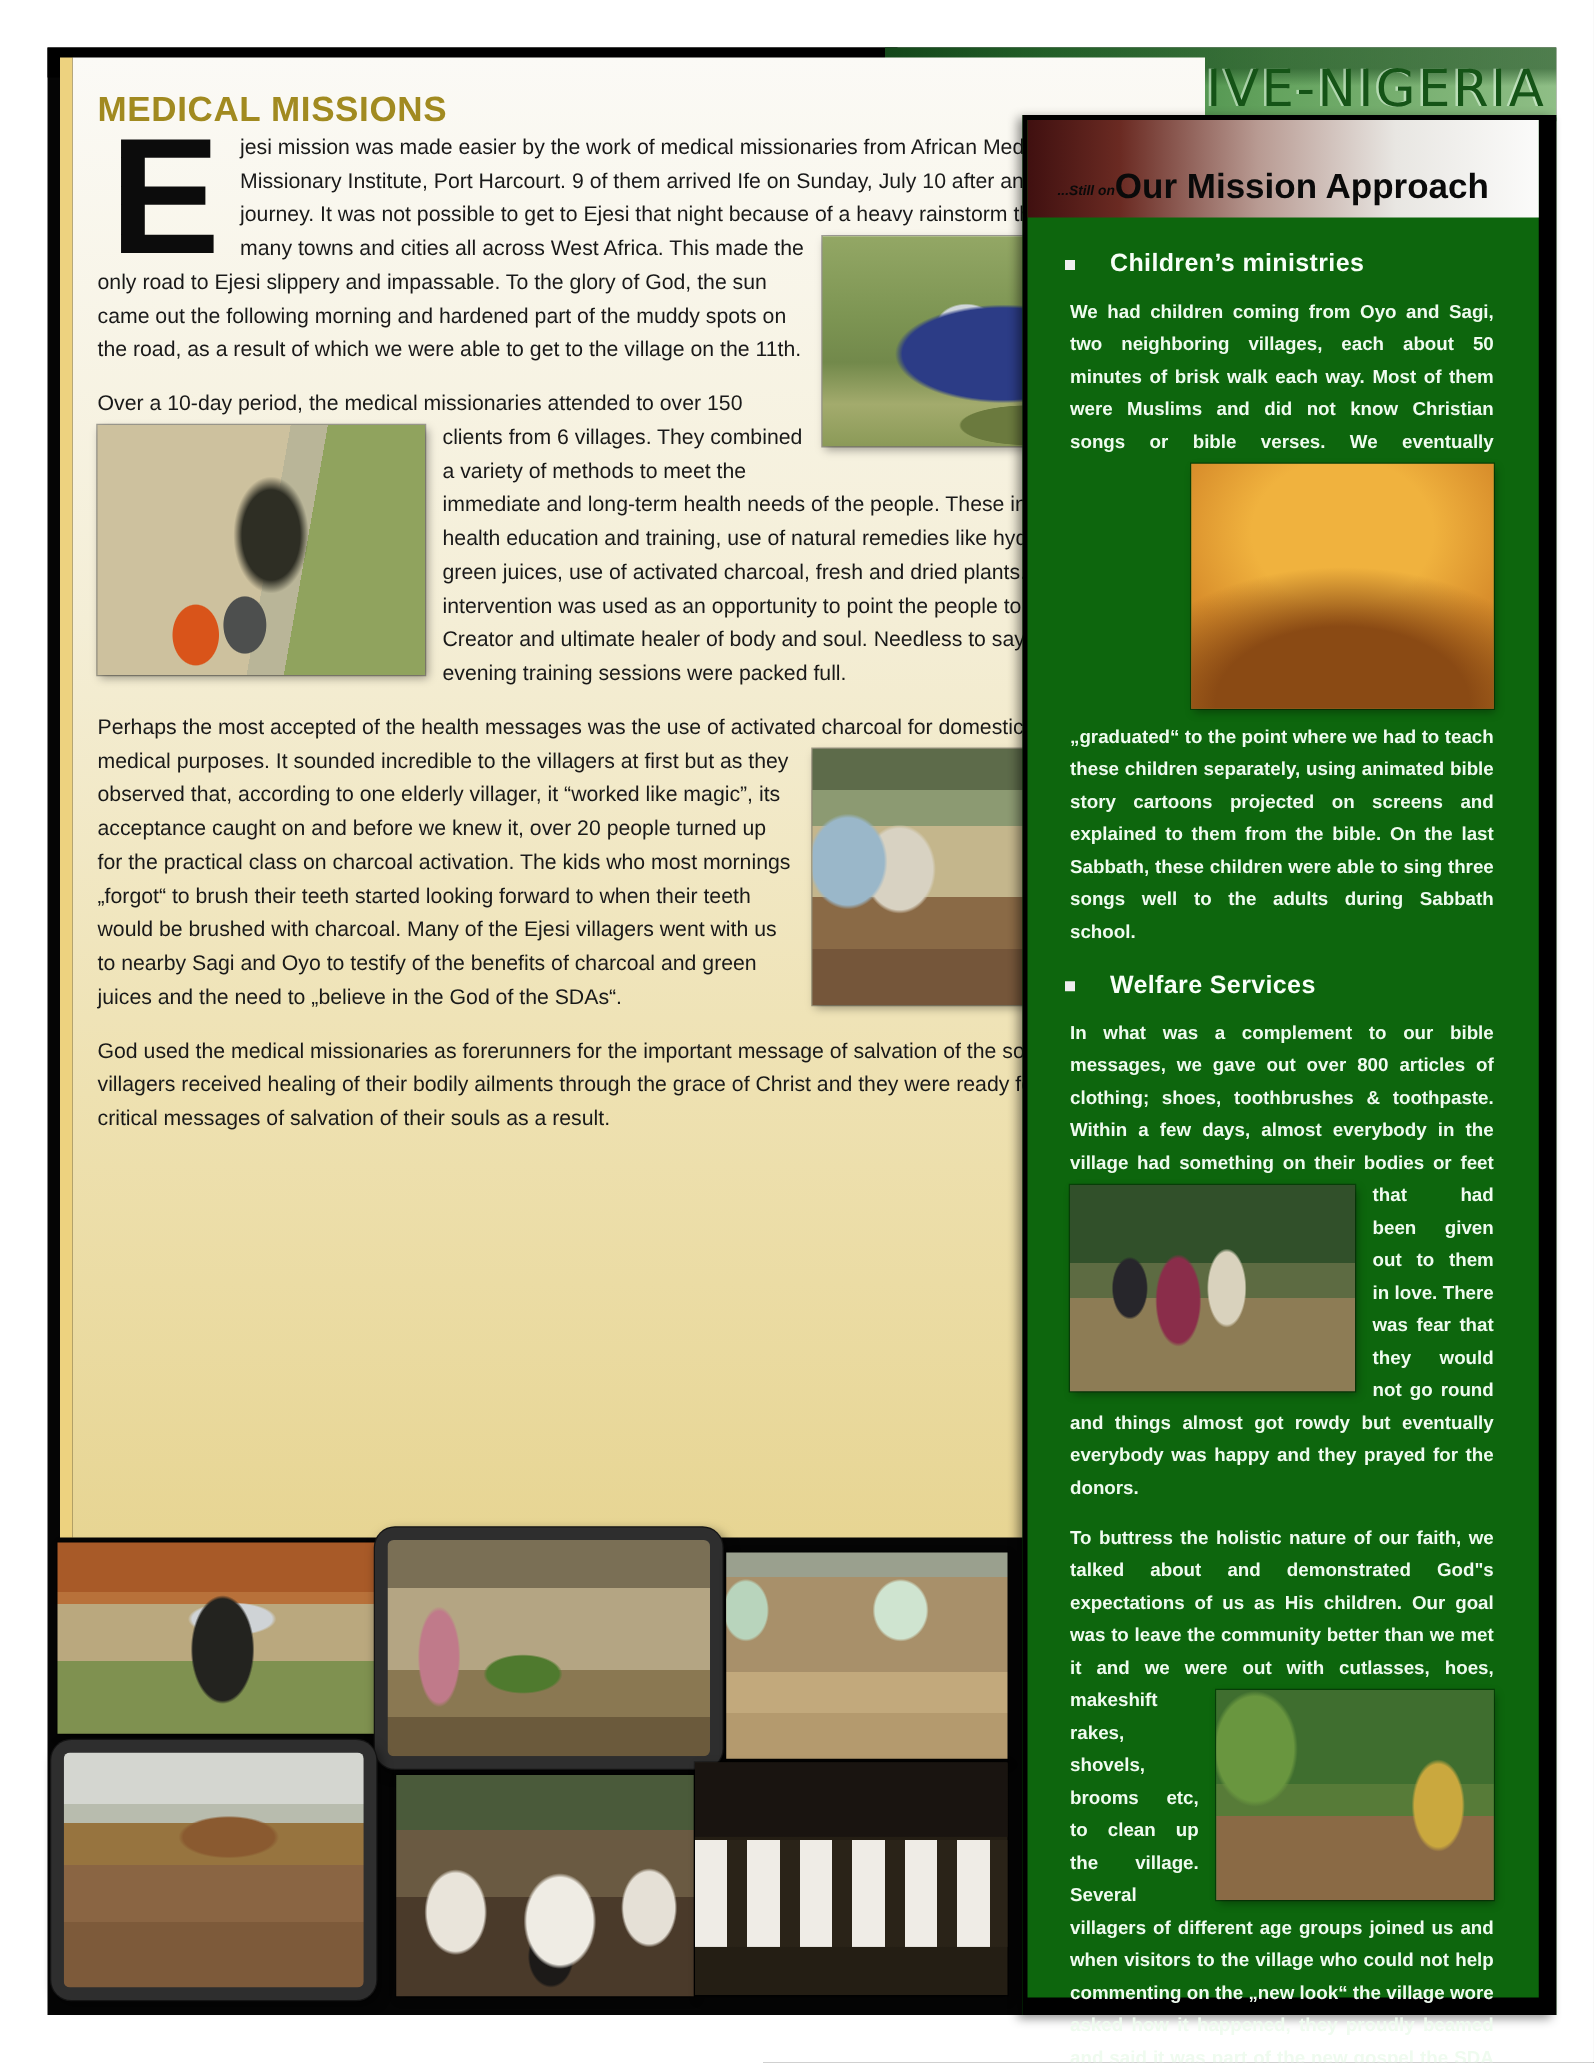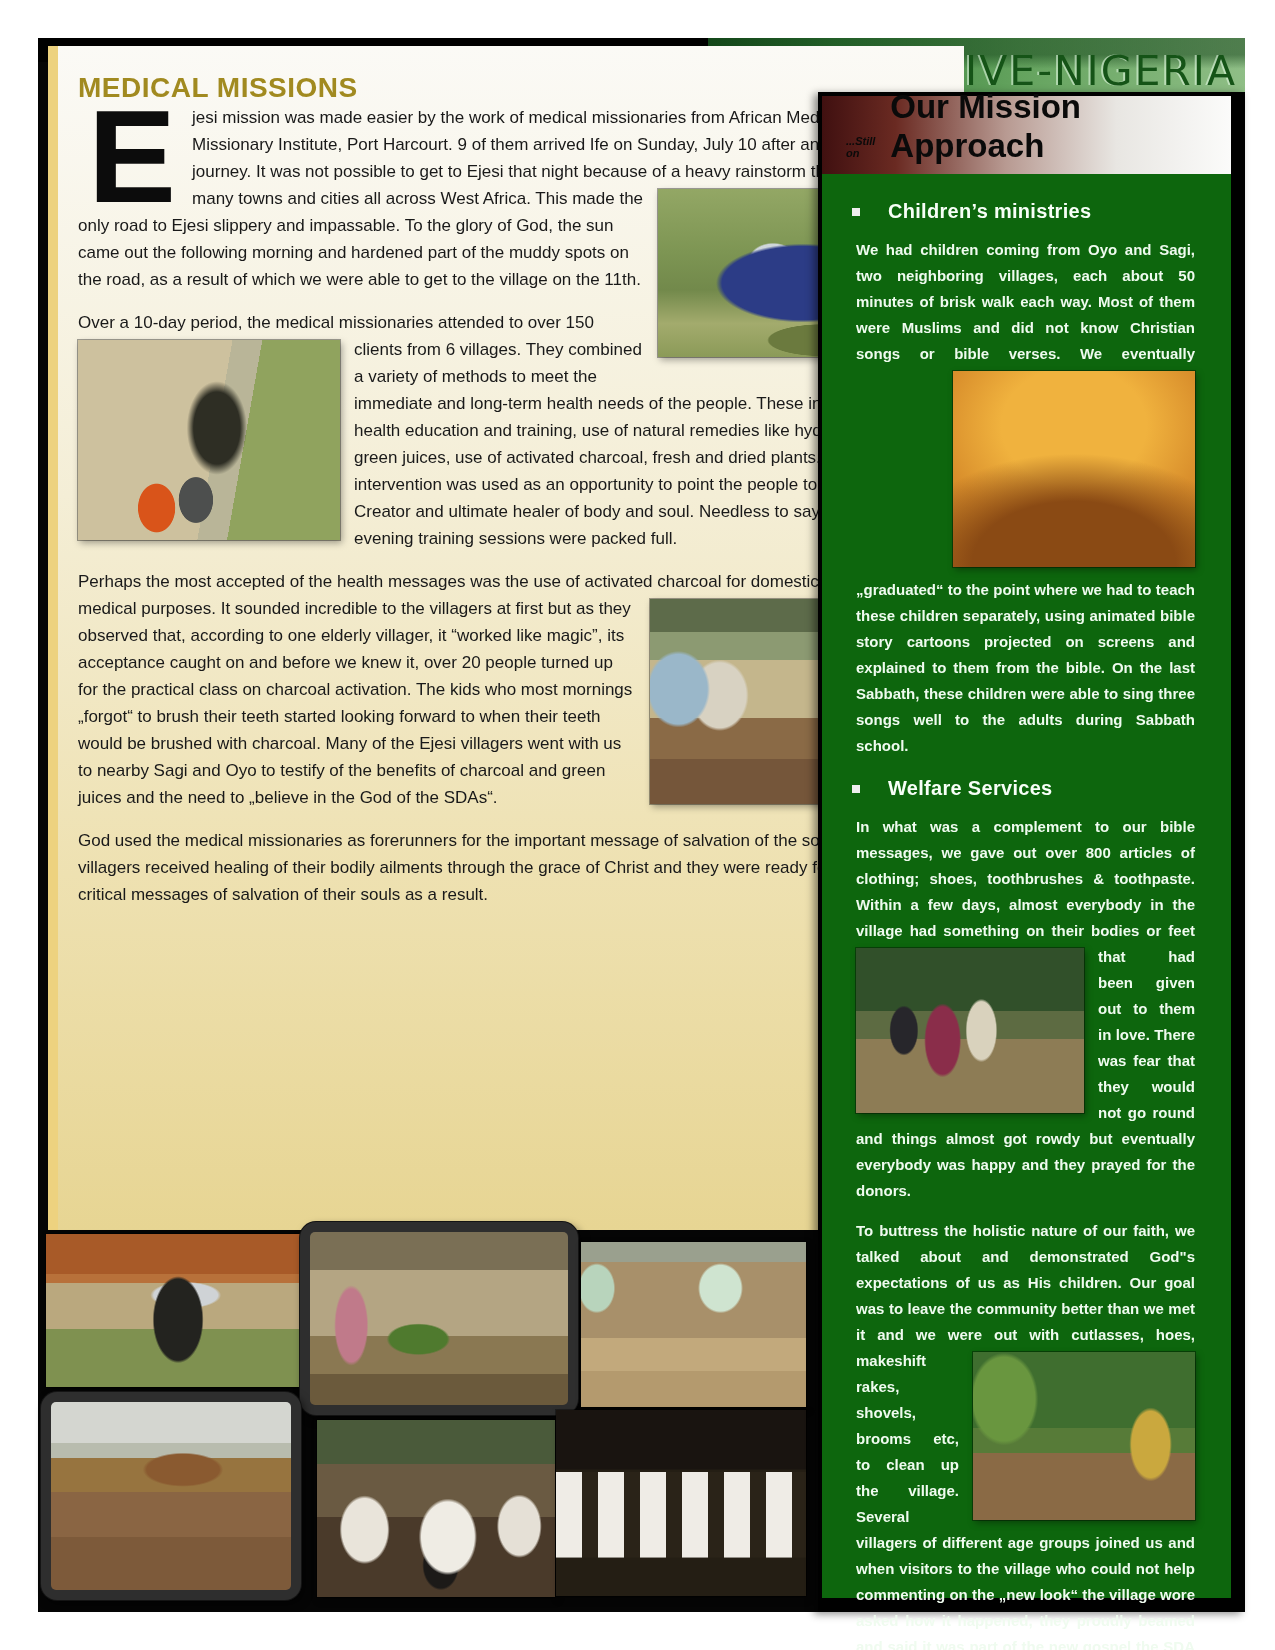--- a/index.html
+++ b/index.html
@@ -89,21 +89,21 @@
   .frame .ph{box-shadow:none;border-radius:5px;}
 
   
   .sidebar{position:absolute;left:780px;top:54px;width:427px;height:1520px;box-sizing:border-box;
     background:#0d660d;border:4px solid #000;border-right-width:14px;border-bottom-width:14px;
     box-shadow:-4px 2px 8px rgba(0,0,0,.45);}
   .sb-header{height:78px;box-sizing:border-box;display:flex;align-items:baseline;
     padding:0 0 8px 24px;justify-content:flex-start;align-items:flex-end;
     background:linear-gradient(90deg,#401010 0%,#6a2a22 18%,#b89a92 45%,#e8e6e2 72%,#fbfbfa 100%);}
   .sb-pre{font-size:11px;font-weight:bold;color:#0a0a0a;padding-bottom:7px;font-style:italic;}
-  .sb-title{font-size:33px;font-weight:bold;color:#0a0a0a;line-height:1.2;}
+  .sb-title{font-size:28px;font-weight:bold;color:#0a0a0a;line-height:1.2;}
   .sb-body{padding:8px 36px 14px 18px;}
   .sb-h{display:flex;align-items:center;margin:18px 0 14px 0;}
   .bullet{width:8px;height:8px;background:#eeeeee;margin:0 28px 0 12px;flex:0 0 auto;}
   .sb-h span.t{font-size:20px;font-weight:bold;color:#f7fff7;letter-spacing:.3px;}
   .sp{margin:0 0 14px 16px;font-size:15px;line-height:26px;font-weight:bold;color:#effbef;text-align:justify;}
 </style>
 </head>
 <body>
 
 <div class="canvas">

